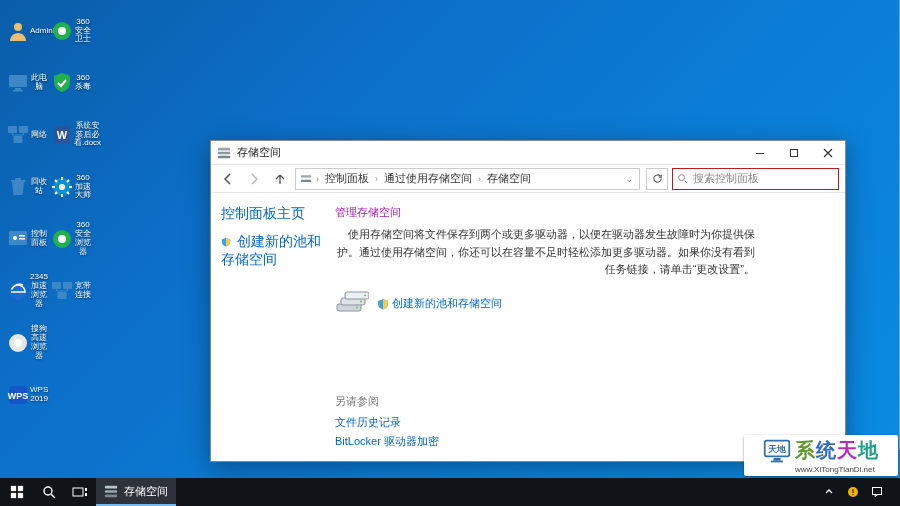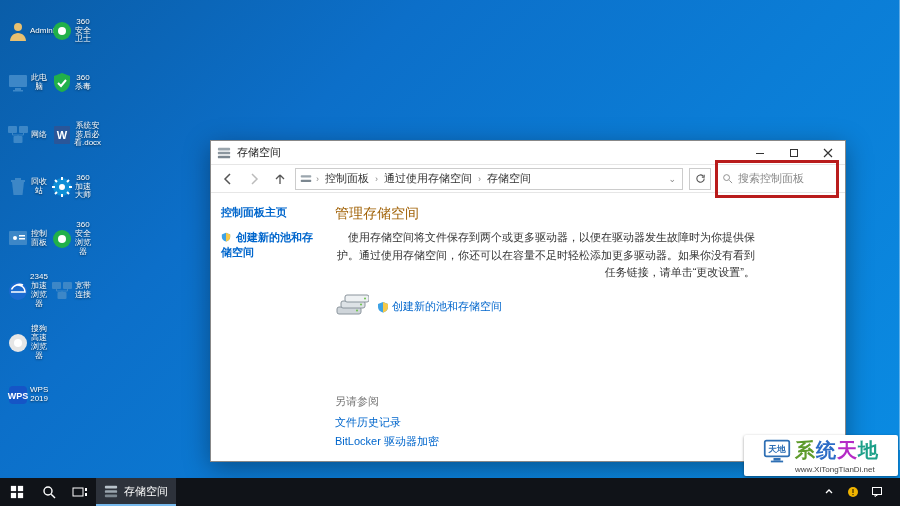--- a/index.html
+++ b/index.html
@@ -21,30 +21,30 @@
   .titlebar .t-title { font-size: 11px; color: #222; }
   .titlebar .t-controls { margin-left: auto; display: flex; }
   .titlebar .t-controls .ctl { width: 34px; height: 24px; display: flex; align-items: center; justify-content: center; cursor: pointer; }
 
   .addrbar { height: 28px; display: flex; align-items: center; gap: 4px; padding: 2px 6px; border-bottom: 1px solid #e6e6e6; }
   .addrbar .nav-btn { width: 22px; height: 22px; display: flex; align-items: center; justify-content: center; color: #555; cursor: pointer; }
   .addrbar .nav-btn.disabled { color: #bbb; cursor: default; }
   .addrbar .breadcrumb { flex: 1; height: 22px; border: 1px solid #ccc; display: flex; align-items: center; font-size: 11px; color: #333; padding: 0 4px; gap: 2px; background:#fff;}
   .addrbar .breadcrumb .sep { color: #888; font-size: 9px; padding:0 2px;}
   .addrbar .breadcrumb .crumb { padding: 0 2px; cursor: pointer; }
-  .addrbar .search { width: 124px; height: 22px; border: 3px solid #b91c1c; display: flex; align-items: center; font-size: 11px; color: #888; padding: 16px 4px; }
+  .addrbar .search { width: 167px; height: 22px; border: 1px solid #b91c1c; display: flex; align-items: center; font-size: 11px; color: #888; padding: 0 4px; }
   .addrbar .search .s-icon { width:12px; margin-right:4px; color:#888;}
   .addrbar .refresh { width:22px;height:22px;border:1px solid #ccc;margin-left:2px;display:flex;align-items:center;justify-content:center;cursor:pointer;color:#555;}
 
   .body { flex:1; display:flex; min-height:0; }
-  .sidebar { width: 120px; padding: 12px 10px; border-right: 0; font-size: 11px; font-weight: bold; }
+  .sidebar { width: 120px; padding: 12px 10px; border-right: 0; font-size: 14px; }
   .sidebar a { color: #0066cc; text-decoration: none; display: block; margin-bottom: 10px; cursor:pointer;}
 
   .content { flex:1; padding: 12px 16px 8px 4px; display:flex;flex-direction:column; font-size: 11px; color:#333;}
-  .content h1 { font-size: 14px; color: #a16207; font-weight: 400; margin-bottom: 6px; }
+  .content h1 { font-size: 11px; color: #a21caf; font-weight: 400; margin-bottom: 6px; }
   .content p { line-height: 1.6; max-width: 420px; text-align: right; }
   .content .action { display:flex; gap:8px; align-items:center; margin-top: 12px; }
   .content .action .drive-icon { width:34px;height:26px; }
   .content .action .shield { width:12px;height:12px;display:inline-block;vertical-align:middle;}
   .content .action a { color:#0066cc; text-decoration:none; cursor:pointer;}
 
   .seealso { margin-top:auto; padding-top:8px; }
   .seealso .h { color:#777; margin-bottom:6px; }
   .seealso a { color:#0066cc; display:block; margin-bottom:4px; text-decoration:none; cursor:pointer;}
 

